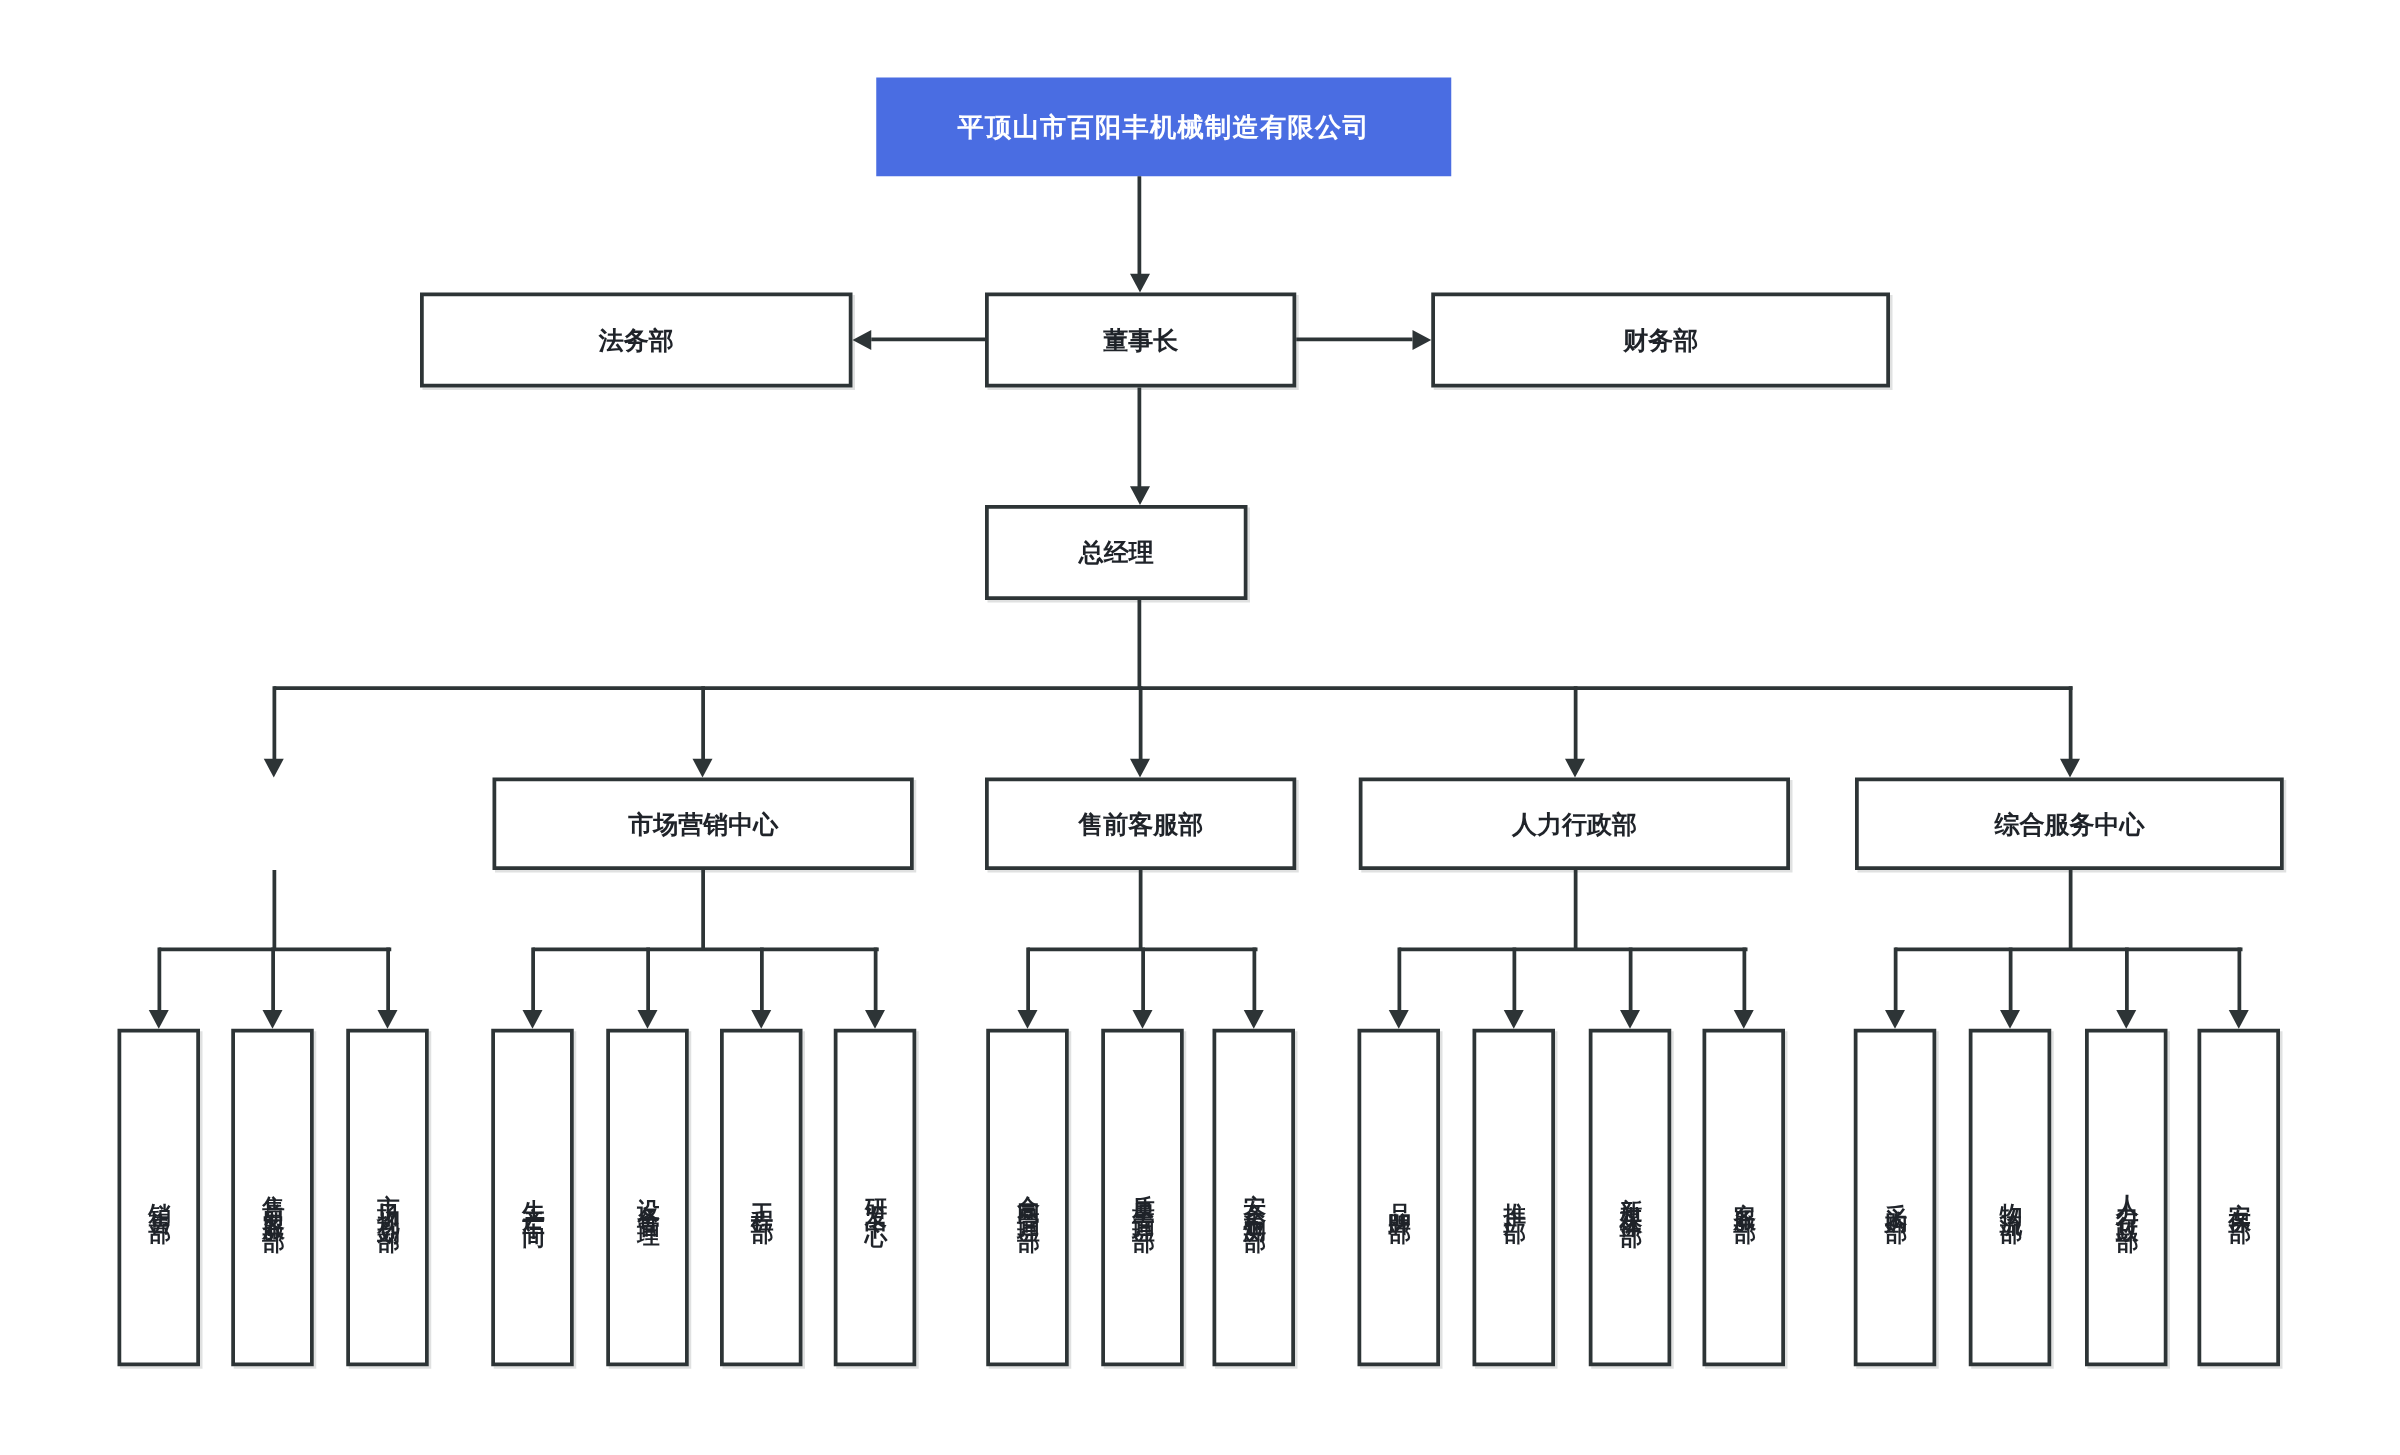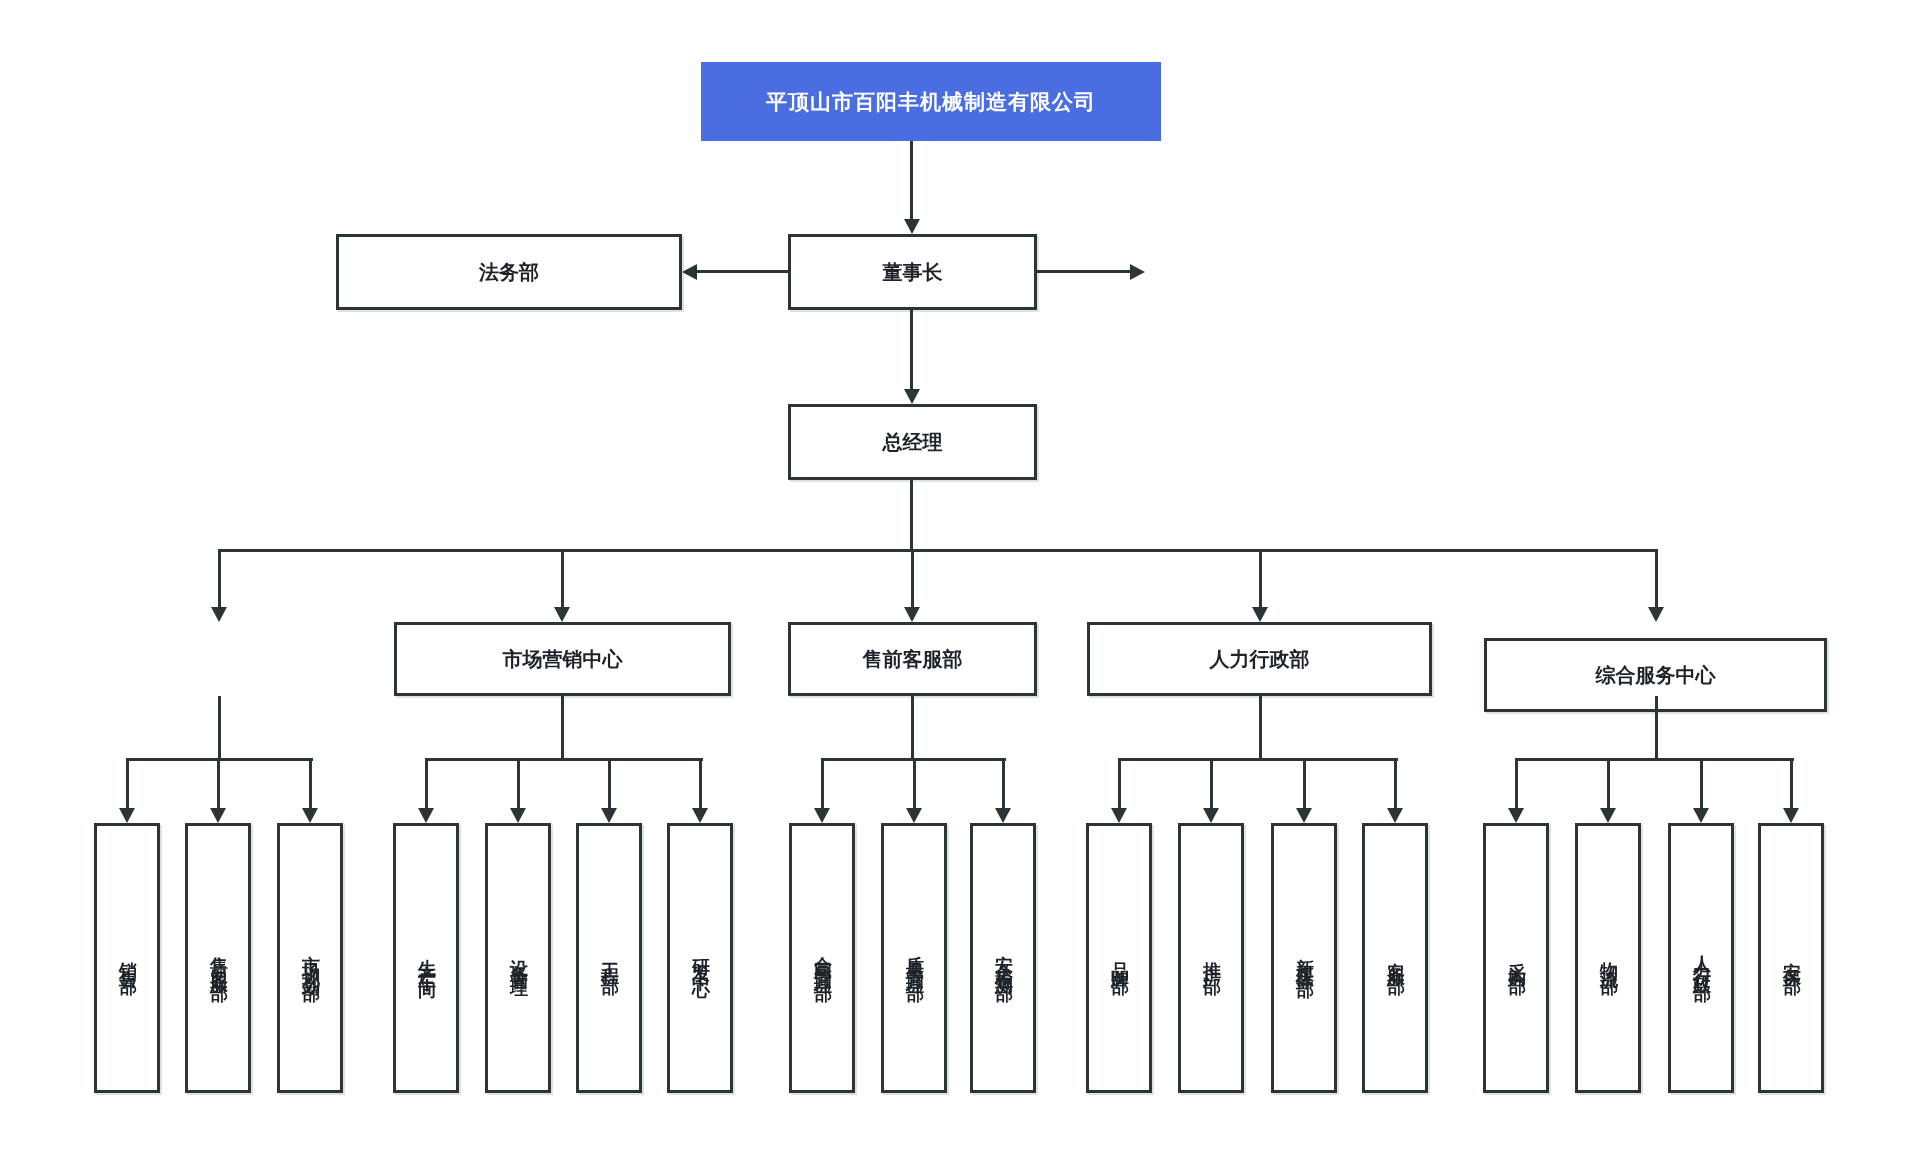--- a/index.html
+++ b/index.html
@@ -40,35 +40,38 @@
   <div class="node root" style="left:701px;top:62px;width:460px;height:79px">
     <span class="label">平顶山市百阳丰机械制造有限公司</span>
   </div>
 
   <div class="node" style="left:336px;top:234px;width:346px;height:76px">
     <span class="label">法务部</span>
   </div>
   <div class="node" style="left:788px;top:234px;width:249px;height:76px">
     <span class="label">董事长</span>
   </div>
-
-  <div class="node" style="left:788px;top:404px;width:249px;height:76px">
+  <div class="node" style="left:1145px;top:234px;width:367px;height:76px">
+    <span class="label">财务部</span>
+  </div>
+
+  <div class="node" style="left:788px;top:404px;width:210px;height:76px">
     <span class="label">总经理</span>
   </div>
 
   <div class="node" style="left:394px;top:622px;width:337px;height:74px">
     <span class="label">市场营销中心</span>
   </div>
   <div class="node" style="left:788px;top:622px;width:249px;height:74px">
     <span class="label">售前客服部</span>
   </div>
   <div class="node" style="left:1087px;top:622px;width:345px;height:74px">
     <span class="label">人力行政部</span>
   </div>
-  <div class="node" style="left:1484px;top:638px;width:343px;height:74px">
+  <div class="node" style="left:1484px;top:622px;width:343px;height:74px">
     <span class="label">综合服务中心</span>
   </div>
 
   <div class="node leaf" style="left:94px;top:823px;width:66px;height:270px">
     <span class="label">销售部</span>
     </div>
   <div class="node leaf" style="left:185px;top:823px;width:66px;height:270px">
     <span class="label">售前客服部</span>
     </div>
   <div class="node leaf" style="left:277px;top:823px;width:66px;height:270px">

